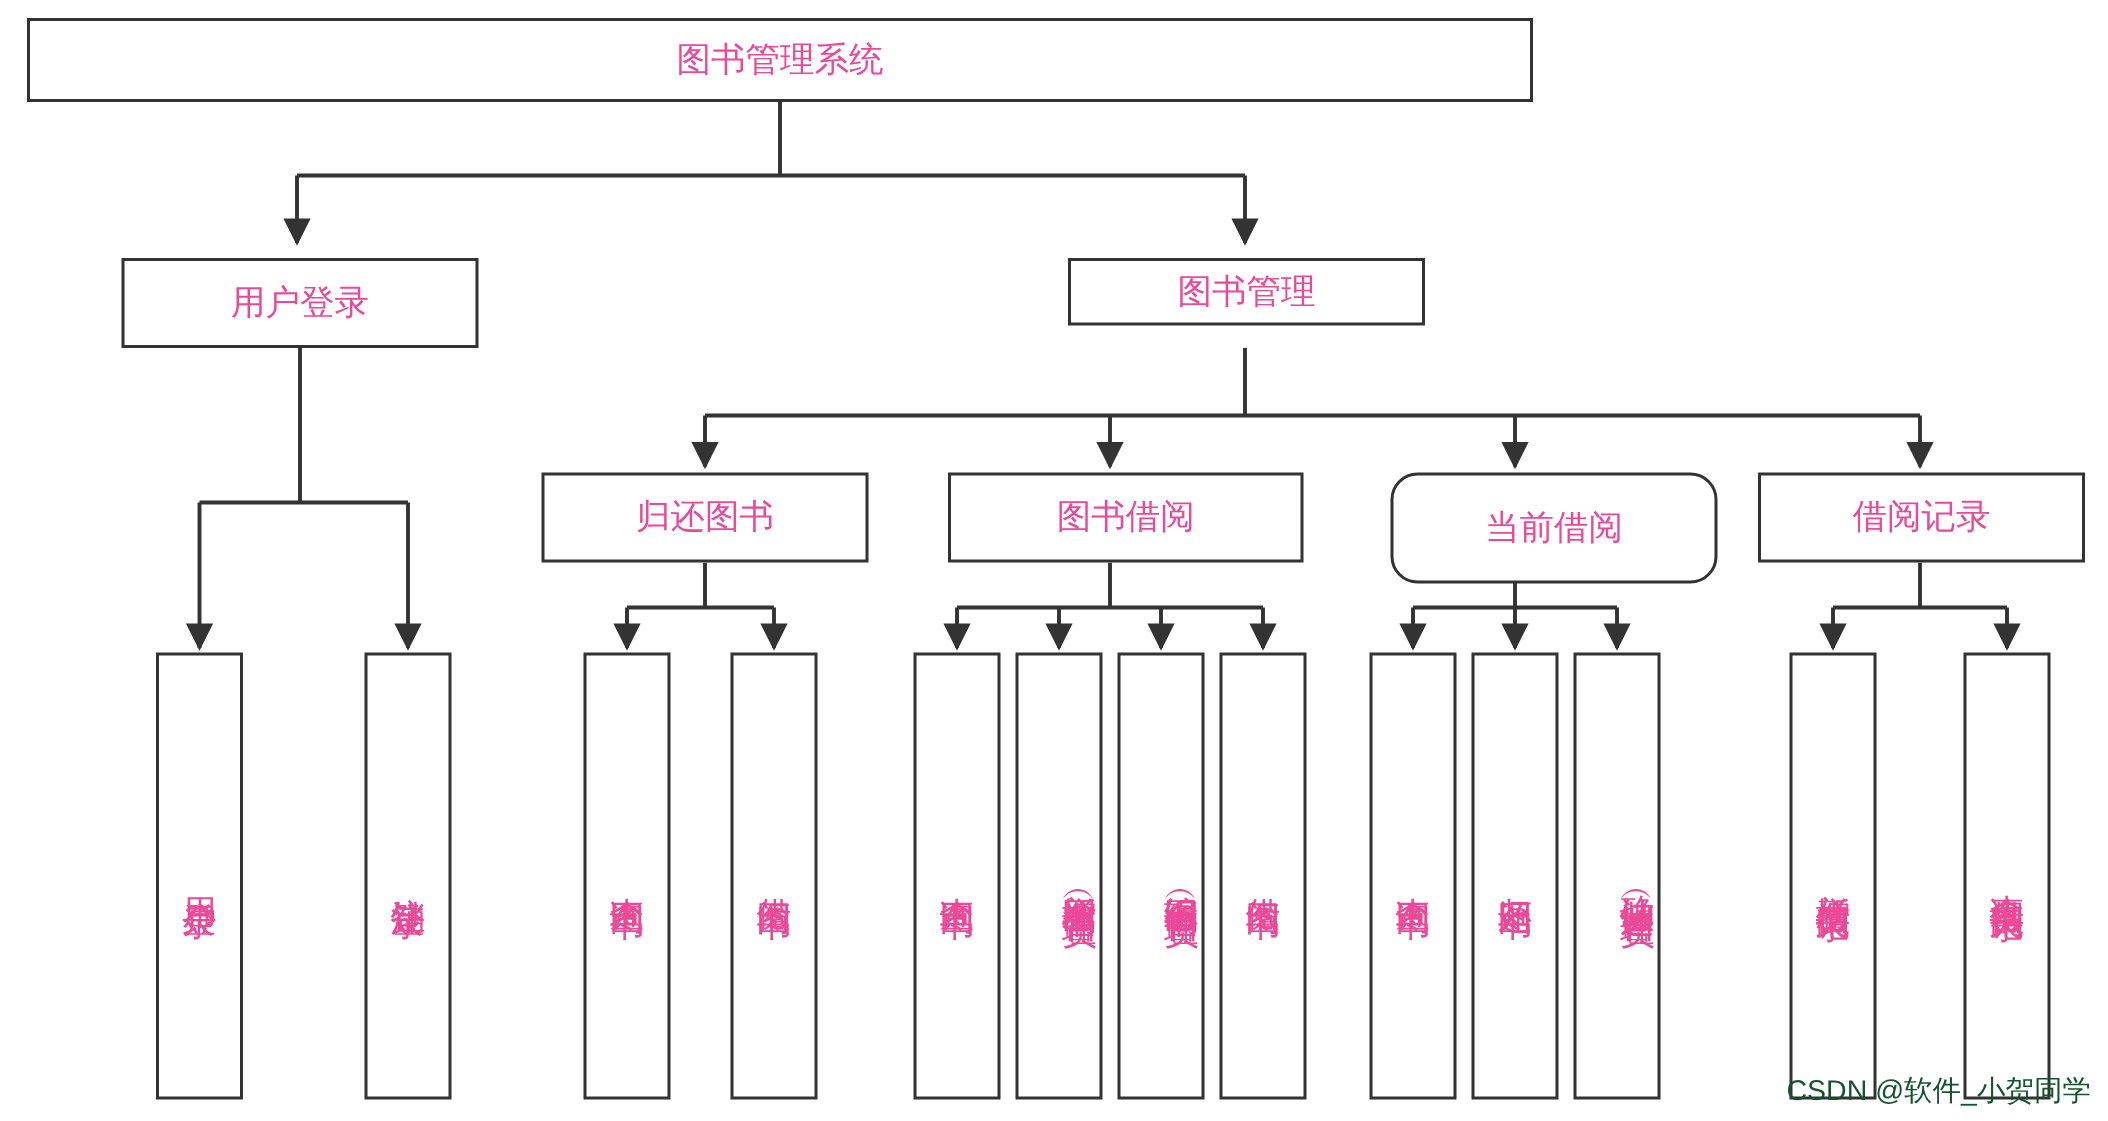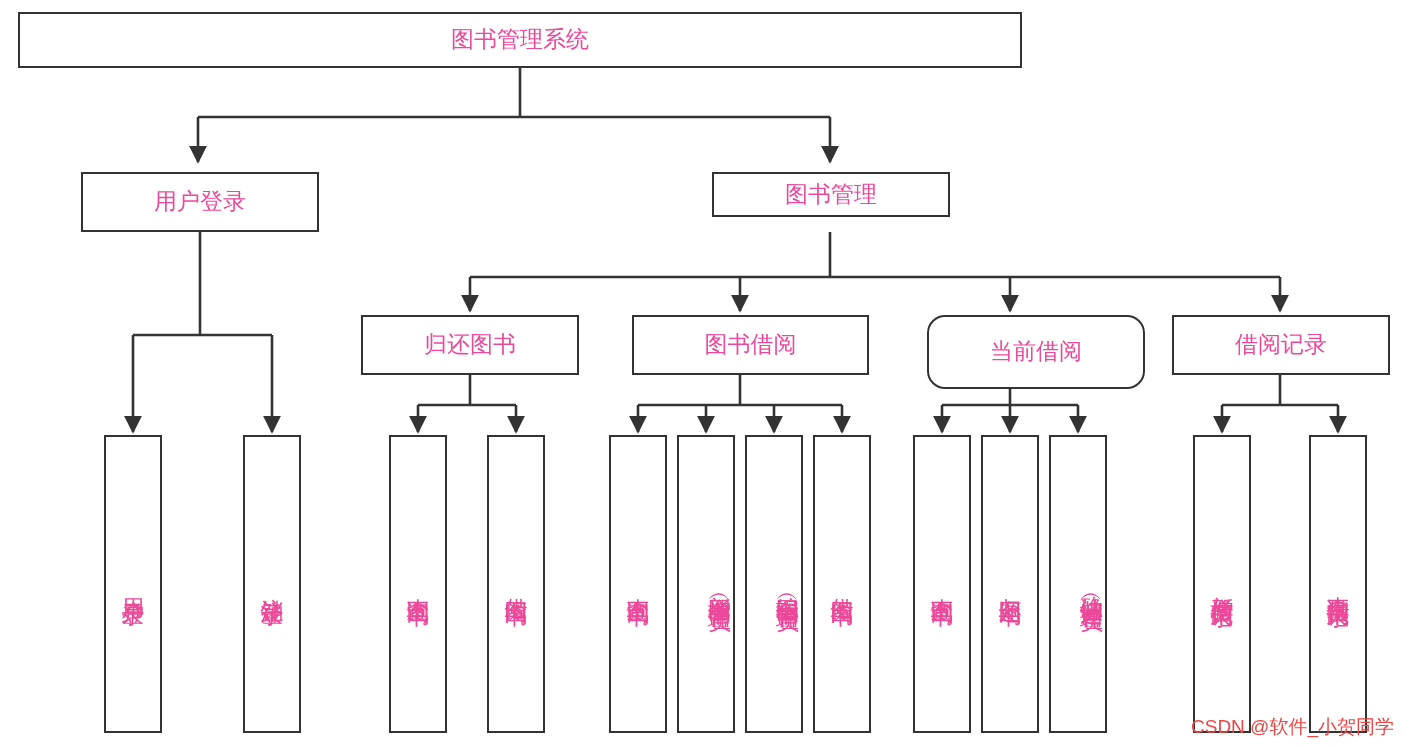--- a/index.html
+++ b/index.html
@@ -61,21 +61,21 @@
   .node.vert .vlabel {
     writing-mode: vertical-rl;
     text-orientation: upright;
     white-space: nowrap;
   }
   #watermark {
     position: absolute;
     left: 1191px;
     top: 714px;
     font-size: 19px;
-    color: #ef4444;
+    color: #14532d;
     white-space: nowrap;
     user-select: none;
   }
 </style>
 </head>
 <body>
 
 <div id="diagram-root">
 
   <svg id="edges-layer" viewBox="0 0 1405 747" width="1405" height="747">

